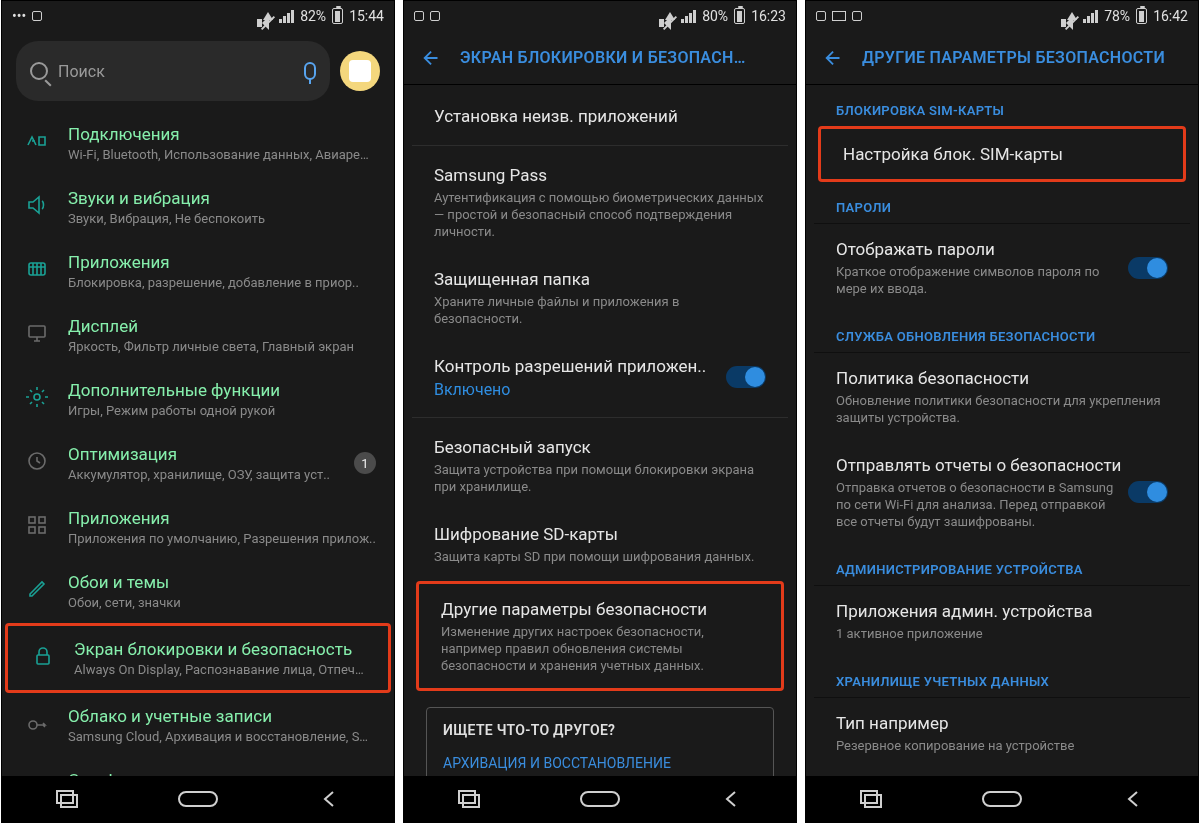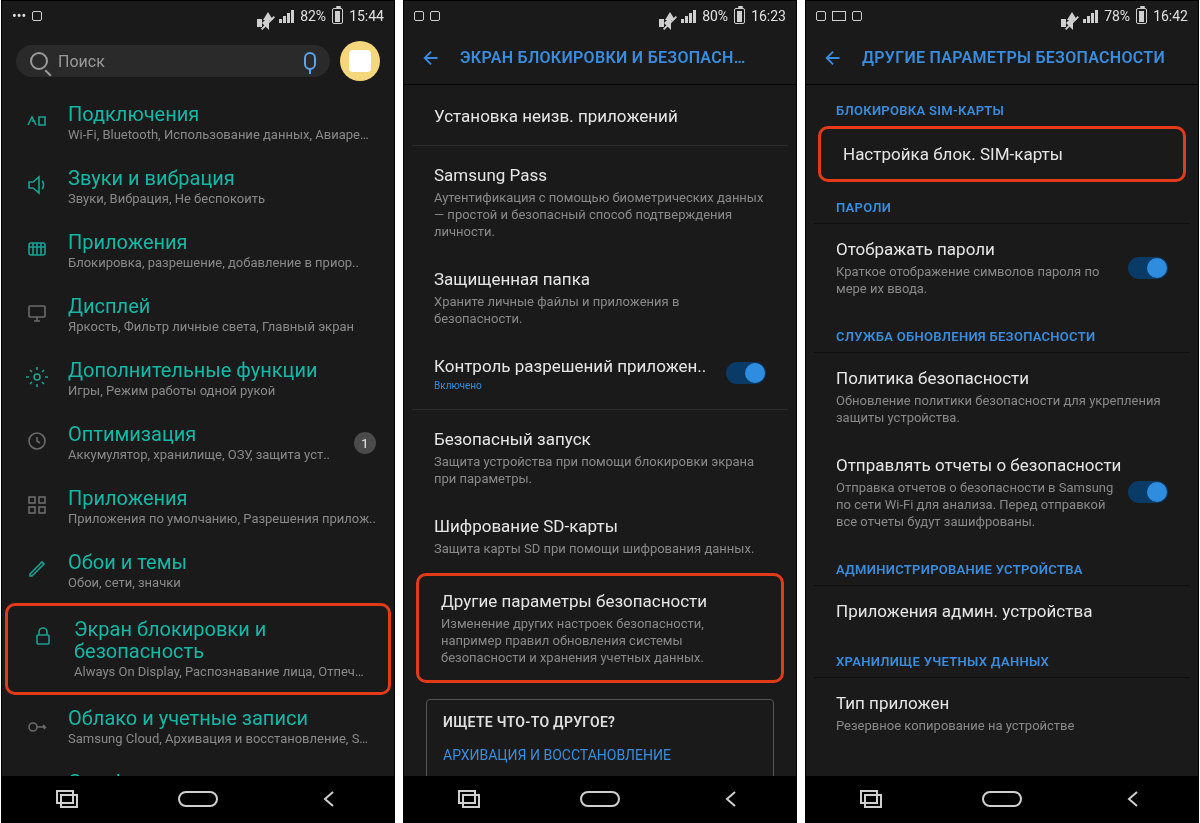--- a/index.html
+++ b/index.html
@@ -37,58 +37,58 @@
   .bars{display:inline-flex;align-items:flex-end;gap:1px;}
   .bars span{width:3px;background:#cfcfcf;display:inline-block;}
   .bars span:nth-child(1){height:4px;} .bars span:nth-child(2){height:7px;}
   .bars span:nth-child(3){height:10px;} .bars span:nth-child(4){height:13px;}
   .batt{width:11px;height:16px;border:1px solid #cfcfcf;border-radius:2px;position:relative;}
   .batt::after{content:"";position:absolute;left:2px;right:2px;bottom:1px;height:11px;background:#cfcfcf;}
   .batt::before{content:"";position:absolute;top:-3px;left:3px;width:5px;height:2px;background:#cfcfcf;border-radius:1px;}
   
   .searchrow{display:flex;align-items:center;gap:10px;padding:10px 14px;}
   .search{
-    flex:1;height:32px;border-radius:22px;background:#2a2a2a;
+    flex:1;height:60px;border-radius:22px;background:#2a2a2a;
     display:flex;align-items:center;gap:10px;padding:0 14px;color:#9a9a9a;
   }
   .search .mag{width:18px;height:18px;border:2px solid #9a9a9a;border-radius:50%;position:relative;}
   .search .mag::after{content:"";position:absolute;right:-6px;bottom:-6px;width:8px;height:2px;background:#9a9a9a;transform:rotate(45deg);}
   .mic{width:12px;height:18px;border:2px solid var(--accent);border-radius:7px;position:relative;}
   .mic::after{content:"";position:absolute;left:50%;bottom:-6px;transform:translateX(-50%);width:2px;height:6px;background:var(--accent);}
   .avatar{width:40px;height:40px;border-radius:50%;background:#f4d77d;display:flex;align-items:center;justify-content:center;}
   .avatar span{width:22px;height:22px;background:#fff;border-radius:4px;display:block;}
   
   .list{flex:1;overflow:hidden;}
   .item{display:flex;align-items:flex-start;gap:16px;padding:12px 18px 12px 20px;}
   .item .icon{width:30px;min-width:30px;height:30px;display:flex;align-items:center;justify-content:center;margin-top:3px;color:var(--teal);}
   .item .icon svg{width:24px;height:24px;stroke:currentColor;fill:none;stroke-width:1.6;}
   .item.dim .icon{color:#6b6b6b;}
   .item .txt{flex:1;min-width:0;}
-  .item .t1{font-size:20px;color:#14b8a6;line-height:22px;margin-bottom:2px;}
+  .item .t1{font-size:17px;color:#86efac;line-height:22px;margin-bottom:2px;}
   .item .t2{font-size:13px;color:var(--sub);line-height:16px;white-space:nowrap;overflow:hidden;text-overflow:ellipsis;}
   .item .badge{width:22px;height:22px;border-radius:50%;background:var(--badge);color:#eee;font-size:13px;display:flex;align-items:center;justify-content:center;align-self:center;}
-  .hl{border:3px solid var(--hl);border-radius:10px;margin:0 3px;}
+  .hl{border:3px solid var(--hl);border-radius:4px;margin:0 3px;}
   
   .hdr{height:54px;display:flex;align-items:center;padding:0 14px;gap:14px;border-bottom:1px solid #000;}
   .back{width:28px;height:28px;display:flex;align-items:center;justify-content:center;color:var(--blue);}
   .back svg{width:22px;height:22px;stroke:currentColor;fill:none;stroke-width:2;}
   .hdr .title{flex:1;color:var(--blue);font-size:16px;font-weight:600;letter-spacing:0.3px;white-space:nowrap;overflow:hidden;text-overflow:ellipsis;}
   .hdr .srch{width:22px;height:22px;color:var(--blue);}
   .hdr .srch .mag{border-color:var(--blue);width:15px;height:15px;}
   .hdr .srch .mag::after{background:var(--blue);}
   
   .opts{flex:1;overflow:hidden;padding:6px 8px;}
   .opt{padding:14px 22px;}
   .opt .o1{font-size:17px;color:#e6e6e6;line-height:22px;}
   .opt .o2{font-size:13px;color:var(--sub);line-height:17px;margin-top:3px;}
   .opt.inline{display:flex;align-items:flex-start;gap:4px;}
   .opt.inline .otext{flex:1;}
   .toggle{width:40px;height:22px;border-radius:11px;background:#0a3a66;position:relative;align-self:center;flex-shrink:0;}
   .toggle::after{content:"";position:absolute;right:1px;top:1px;width:20px;height:20px;border-radius:50%;background:#2f8de0;}
-  .opt .state{font-size:10px;color:#2f8de0;margin-top:3px;}
+  .opt .state{font-size:16px;color:#2f8de0;margin-top:3px;}
   .divider{height:1px;background:var(--divider);margin:4px 0;}
   .lookbox{margin:16px 14px 6px;border:1px solid #555;border-radius:4px;padding:14px 16px;}
   .lookbox .lh{font-size:14px;color:#e0e0e0;font-weight:600;letter-spacing:0.3px;margin-bottom:10px;}
   .lookbox .ll{font-size:14px;color:var(--blue);padding:7px 0;}
   
   .sect{font-size:13px;color:var(--blue);font-weight:600;letter-spacing:0.3px;padding:18px 22px 8px;text-transform:uppercase;}
   .line{height:1px;background:#0f0f0f;}
   
   .nav{height:46px;background:#000;display:flex;align-items:center;justify-content:space-around;}
   .nav .n{width:40px;height:22px;display:flex;align-items:center;justify-content:center;color:#cfcfcf;}
@@ -336,21 +336,21 @@
     <div class="opt inline">
       <div class="otext">
           <div class="o1">Контроль разрешений приложен..</div>
           <div class="state">Включено</div>
         </div>
       <div class="toggle"></div>
     </div>
     <div class="divider"></div>
     <div class="opt">
         <div class="o1">Безопасный запуск</div>
-        <div class="o2">Защита устройства при помощи блокировки экрана при параметры.</div>
+        <div class="o2">Защита устройства при помощи блокировки экрана при хранилище.</div>
       </div>
     <div class="opt">
         <div class="o1">Шифрование SD-карты</div>
         <div class="o2">Защита карты SD при помощи шифрования данных.</div>
       </div>
     <div class="hl" style="margin:2px 4px;">
       <div class="opt">
           <div class="o1">Другие параметры безопасности</div>
           <div class="o2">Изменение других настроек безопасности, например правил обновления системы безопасности и хранения учетных данных.</div>
         </div>
@@ -441,26 +441,27 @@
           <div class="o1">Отправлять отчеты о безопасности</div>
           <div class="o2">Отправка отчетов о безопасности в Samsung по сети Wi-Fi для анализа. Перед отправкой все отчеты будут зашифрованы.</div>
         </div>
       <div class="toggle"></div>
     </div>
 
     <div class="sect">АДМИНИСТРИРОВАНИЕ УСТРОЙСТВА</div>
     <div class="line"></div>
     <div class="opt">
         <div class="o1">Приложения админ. устройства</div>
+        <div class="o2">1 активное приложение</div>
       </div>
 
     <div class="sect">ХРАНИЛИЩЕ УЧЕТНЫХ ДАННЫХ</div>
     <div class="line"></div>
     <div class="opt">
-        <div class="o1">Тип приложен</div>
+        <div class="o1">Тип например</div>
         <div class="o2">Резервное копирование на устройстве</div>
       </div>
   </div>
 
   <div class="nav">
     <div class="n">
         <svg width="22" height="18" viewBox="0 0 22 18">
           <rect x="1" y="1" width="16" height="12"></rect>
           <rect x="5" y="5" width="16" height="12"></rect>
         </svg>

